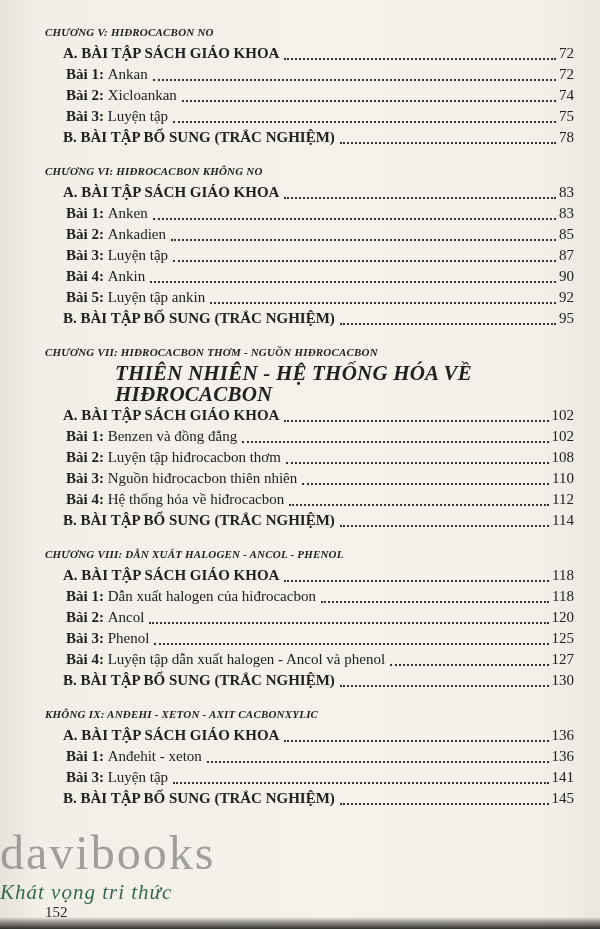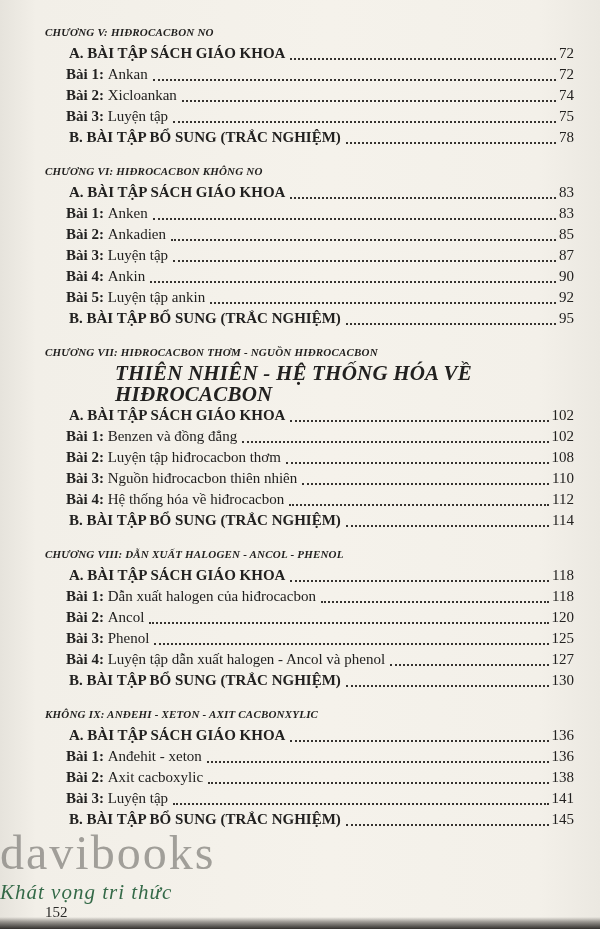--- a/index.html
+++ b/index.html
@@ -49,21 +49,21 @@
     font-size: 21px;
     line-height: 21px;
     margin-left: 70px;
     letter-spacing: 0.2px;
   }
   .toc-row {
     display: flex;
     line-height: 21px;
     font-size: 15px;
   }
-  .toc-row.section { margin-left: 24px; align-items: flex-end; }
+  .toc-row.section { margin-left: 18px; align-items: flex-end; }
   .toc-row.lesson  { margin-left: 21px; }
   .toc-row.section .entry-text { font-weight: bold; }
   .entry-label { font-weight: bold; }
   .entry-text { white-space: nowrap; }
   .dots {
     flex: 1 1 auto;
     border-bottom: 2px dotted #35322f;
     margin: 0 3px 4px 5px;
     min-width: 12px;
   }
@@ -239,25 +239,20 @@
       <span class="entry-text"><span class="entry-label">A. </span>BÀI TẬP SÁCH GIÁO KHOA</span>
       <span class="dots"></span>
       <span class="entry-page">136</span>
     </div>
     <div class="toc-row lesson">
       <span class="entry-text"><span class="entry-label">Bài 1: </span>Anđehit - xeton</span>
       <span class="dots"></span>
       <span class="entry-page">136</span>
     </div>
     <div class="toc-row lesson">
-      <span class="entry-text"><span class="entry-label">Bài 2: </span>Axit cacboxylic</span>
-      <span class="dots"></span>
-      <span class="entry-page">138</span>
-    </div>
-    <div class="toc-row lesson">
       <span class="entry-text"><span class="entry-label">Bài 3: </span>Luyện tập</span>
       <span class="dots"></span>
       <span class="entry-page">141</span>
     </div>
     <div class="toc-row section">
       <span class="entry-text"><span class="entry-label">B. </span>BÀI TẬP BỔ SUNG (TRẮC NGHIỆM)</span>
       <span class="dots"></span>
       <span class="entry-page">145</span>
     </div>
   </div>

